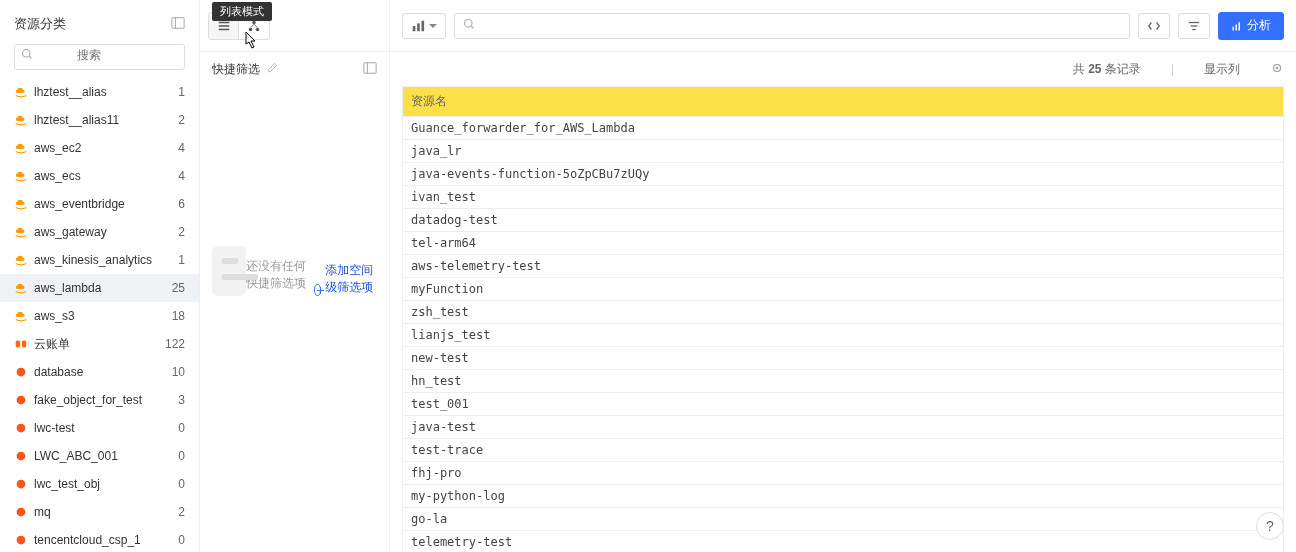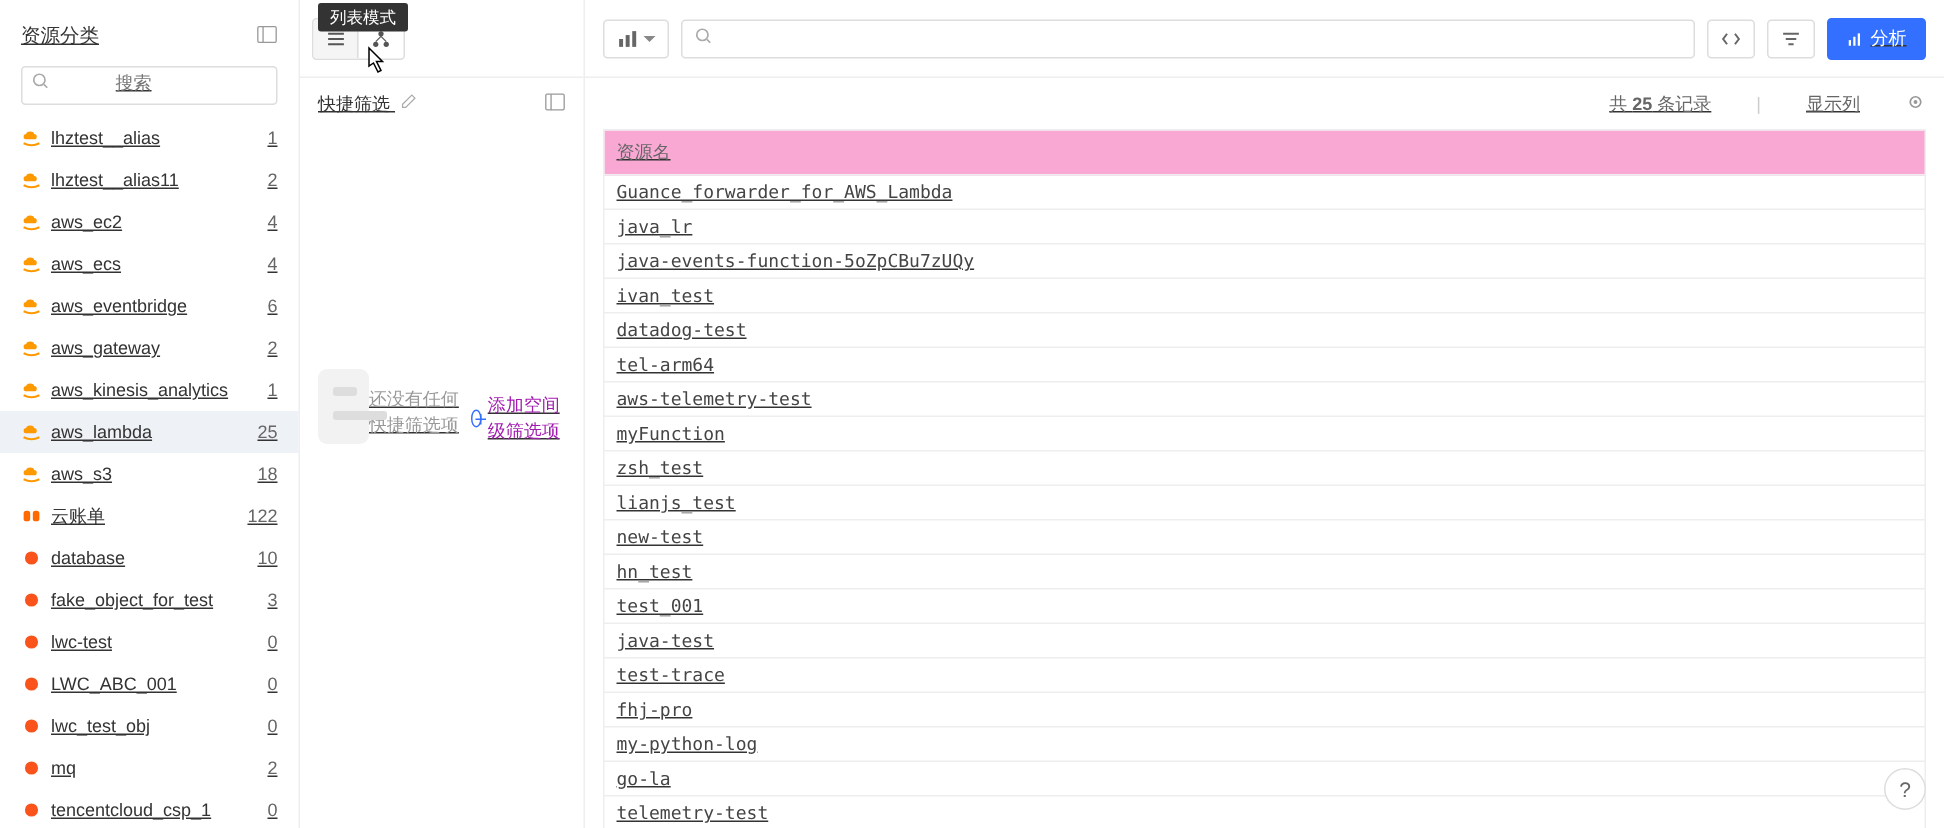--- a/index.html
+++ b/index.html
@@ -6,21 +6,21 @@
     body {
       font-family: -apple-system, BlinkMacSystemFont, "Segoe UI", "PingFang SC", "Microsoft YaHei", sans-serif;
       font-size: 12px;
       color: #333;
       background: #fff;
       width: 1296px;
       height: 552px;
       overflow: hidden;
       position: relative;
     }
-    .container { display: flex; height: 100%; text-decoration: underline; }
+    .container { display: flex; height: 100%; }
     
     
     .sidebar {
       width: 200px;
       border-right: 1px solid #eee;
       display: flex;
       flex-direction: column;
       position: relative;
     }
     .sidebar-header {
@@ -157,24 +157,24 @@
       content: "";
       position: absolute;
       left: 10px; top: 28px;
       width: 36px; height: 6px;
       background: #ddd;
       border-radius: 2px;
     }
     .empty-text { font-size: 12px; color: #999; margin-bottom: 8px; }
     .add-filter-link {
       font-size: 12px;
-      color: #a21caf;
+      color: #1d4ed8;
       cursor: pointer;
       display: flex;
-      align-items: center;
+      align-items: flex-end;
     }
     .plus-circle {
       display: inline-block;
       width: 12px; height: 12px;
       border: 1px solid #3370ff;
       border-radius: 50%;
       margin-right: 4px;
       position: relative;
     }
     .plus-circle::before, .plus-circle::after {
@@ -247,21 +247,21 @@
       padding: 0 12px 12px 12px;
     }
     .table-wrap::-webkit-scrollbar { width: 6px; }
     .table-wrap::-webkit-scrollbar-thumb { background: #ccc; border-radius: 3px; }
     table { width: 100%; border-collapse: collapse; }
     th {
       text-align: left;
       font-weight: 500;
       font-size: 12px;
       padding: 6px 8px;
-      background: #f9a8d4;
+      background: #fde047;
       border: 1px solid #eee;
       color: #666;
     }
     td {
       font-family: "SFMono-Regular", Consolas, monospace;
       font-size: 12px;
       padding: 4px 8px;
       border: 1px solid #eee;
       color: #444;
       height: 18px;

